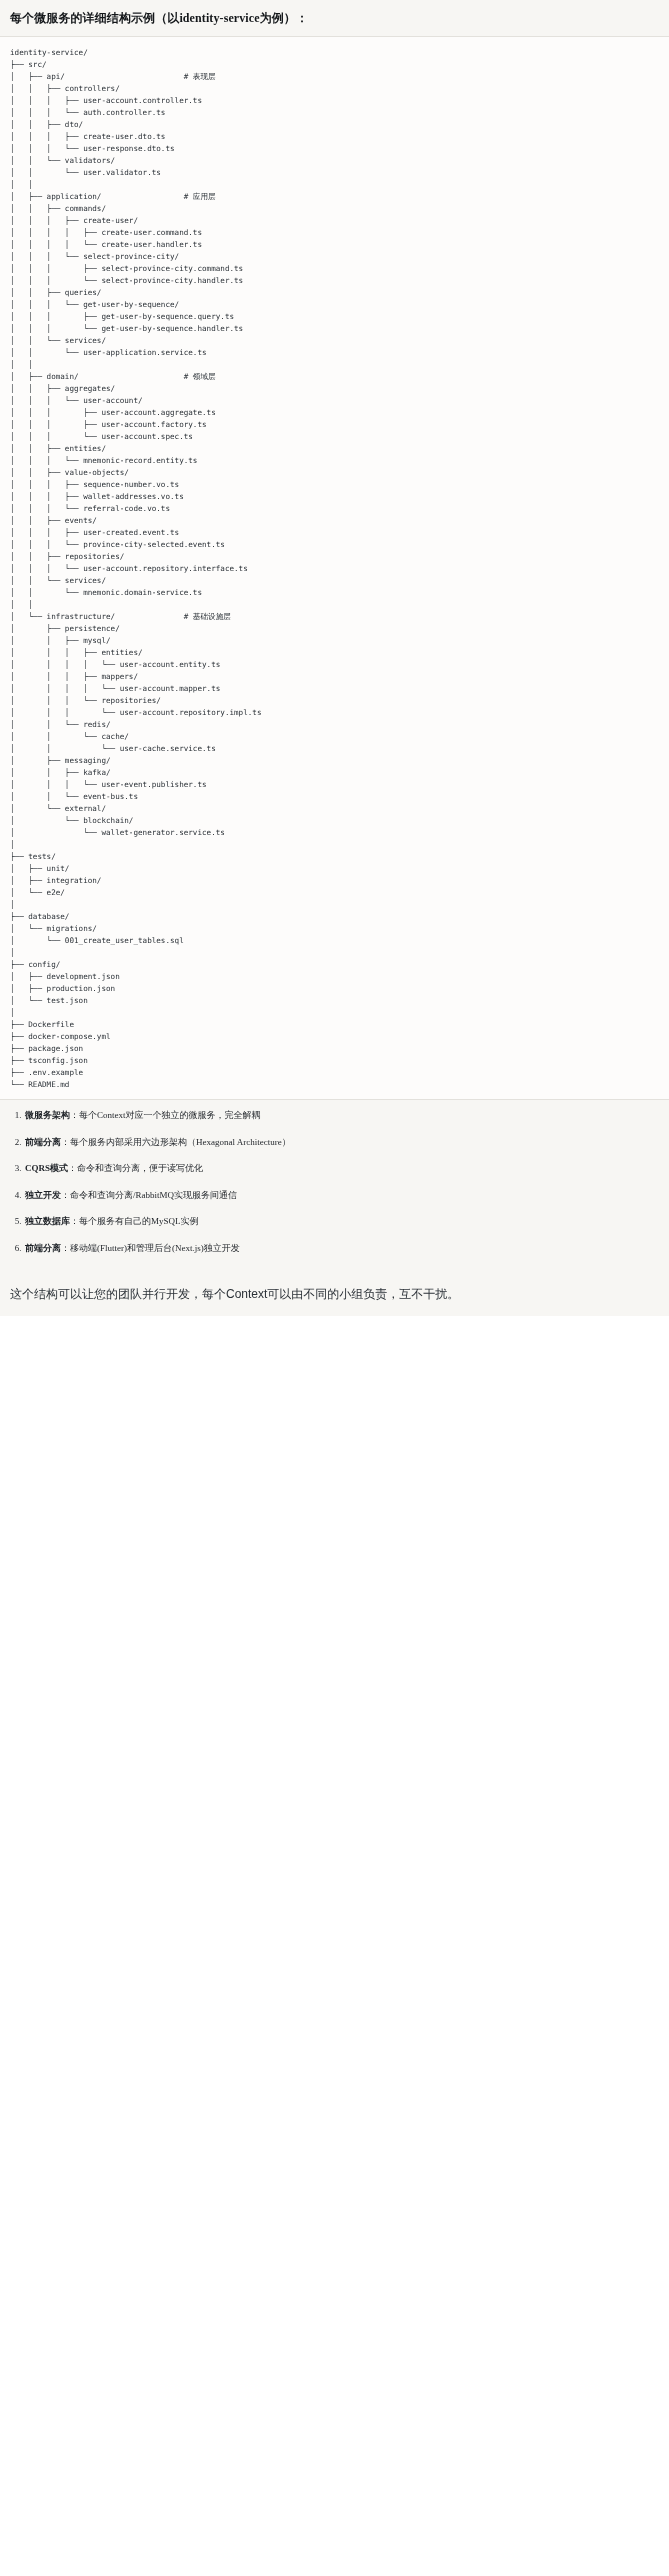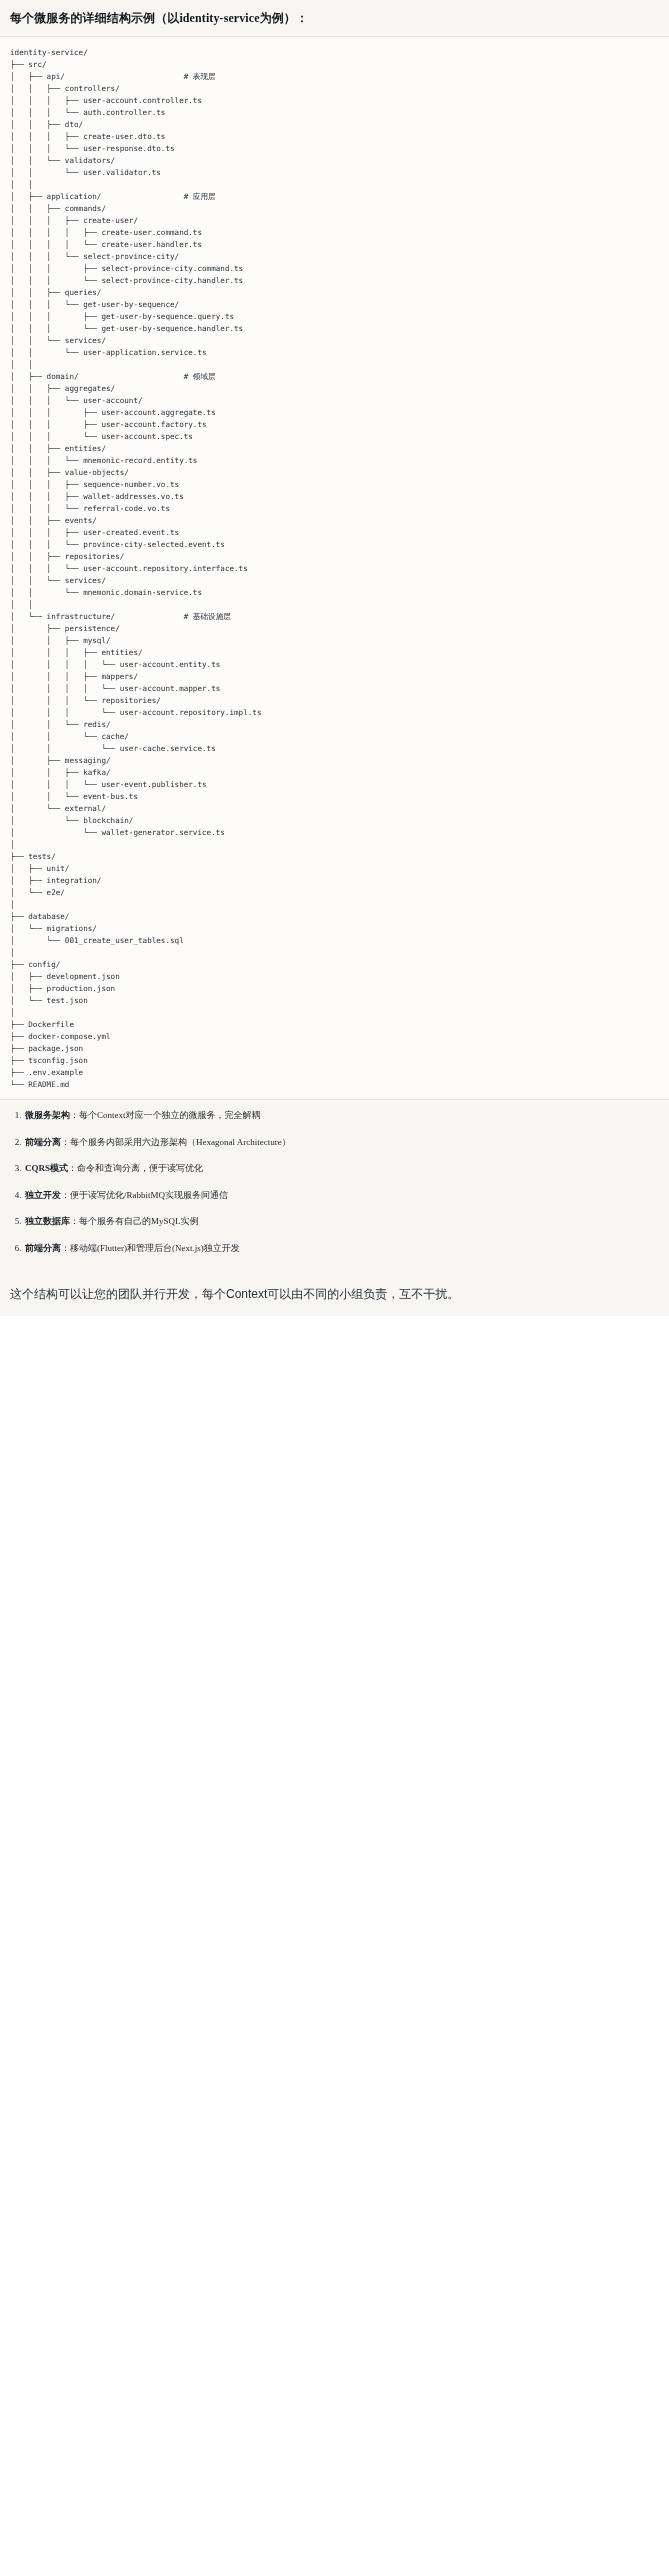--- a/index.html
+++ b/index.html
@@ -187,21 +187,21 @@
     <li>
       <b>微服务架构</b><span>：</span><span>每个Context对应一个独立的微服务，完全解耦</span>
     </li>
     <li>
       <b>前端分离</b><span>：</span><span>每个服务内部采用六边形架构（Hexagonal Architecture）</span>
     </li>
     <li>
       <b>CQRS模式</b><span>：</span><span>命令和查询分离，便于读写优化</span>
     </li>
     <li>
-      <b>独立开发</b><span>：</span><span>便于读写优化/RabbitMQ实现服务间通信</span>
+      <b>独立开发</b><span>：</span><span>命令和查询分离/RabbitMQ实现服务间通信</span>
     </li>
     <li>
       <b>独立数据库</b><span>：</span><span>每个服务有自己的MySQL实例</span>
     </li>
     <li>
       <b>前端分离</b><span>：</span><span>移动端(Flutter)和管理后台(Next.js)独立开发</span>
     </li>
   </ol>
   <p class="closing">这个结构可以让您的团队并行开发，每个Context可以由不同的小组负责，互不干扰。</p>
 </div>

